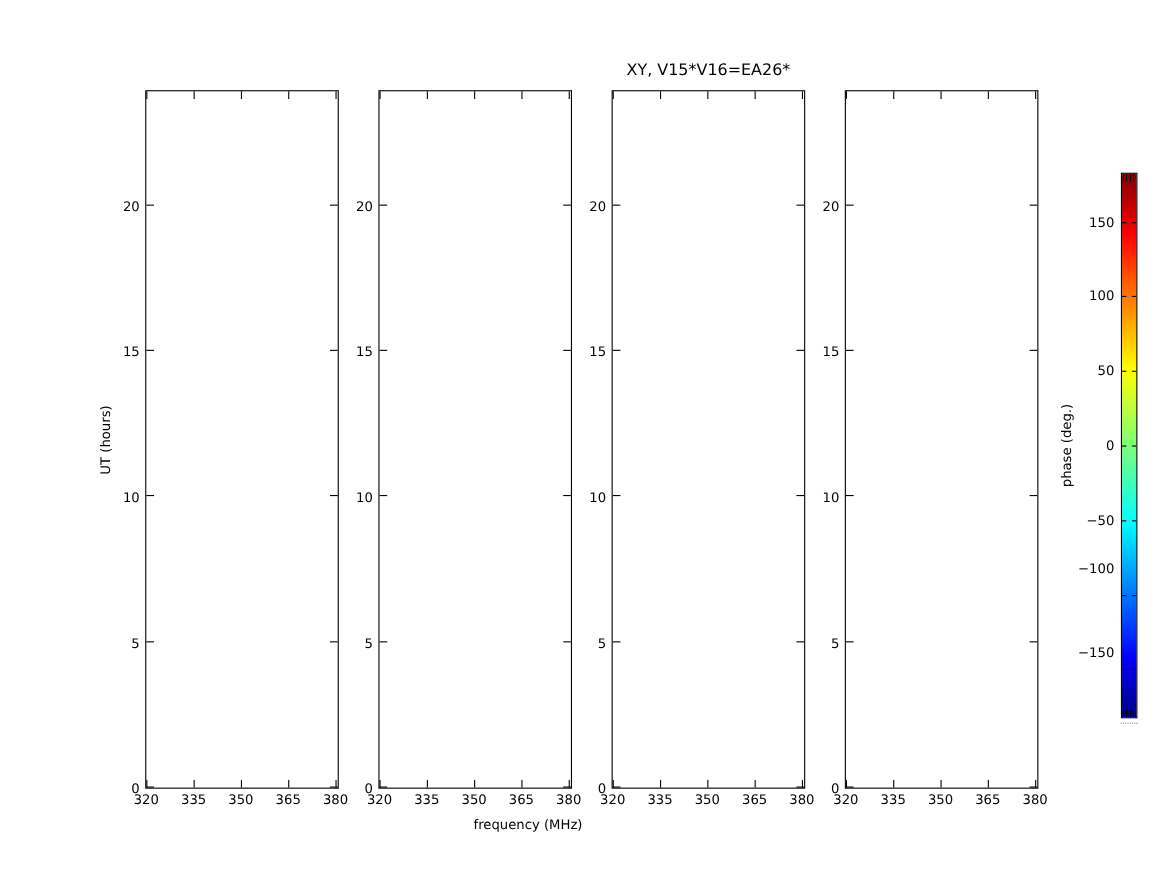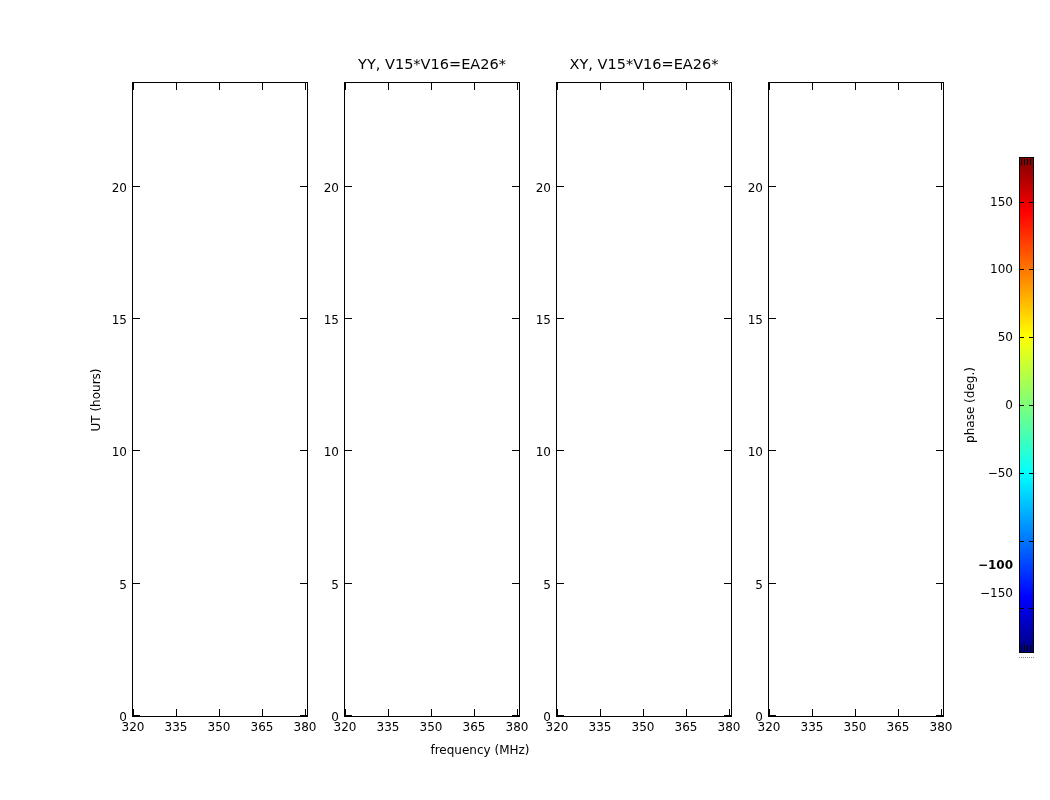--- a/index.html
+++ b/index.html
@@ -106,21 +106,20 @@
     <div class="x-tick-label" style="left: 111px;">320</div>
     <div class="x-tick-label" style="left: 154px;">335</div>
     <div class="x-tick-label" style="left: 197px;">350</div>
     <div class="x-tick-label" style="left: 240px;">365</div>
     <div class="x-tick-label" style="left: 283px;">380</div>
     <div class="y-tick-label" style="left: 87px; top: 710px;">0</div>
     <div class="y-tick-label" style="left: 87px; top: 578px;">5</div>
     <div class="y-tick-label" style="left: 87px; top: 445px;">10</div>
     <div class="y-tick-label" style="left: 87px; top: 313px;">15</div>
     <div class="y-tick-label" style="left: 87px; top: 181px;">20</div>
-    <div class="panel-title" style="left: 314px; width: 236px;">YY, V15*V16=EA26*</div>
     <div class="plot-box" style="left: 344px;">
       <div class="tick tick-b" style="left: 0px;"></div>
       <div class="tick tick-t" style="left: 0px;"></div>
       <div class="tick tick-b" style="left: 43px;"></div>
       <div class="tick tick-t" style="left: 43px;"></div>
       <div class="tick tick-b" style="left: 86px;"></div>
       <div class="tick tick-t" style="left: 86px;"></div>
       <div class="tick tick-b" style="left: 129px;"></div>
       <div class="tick tick-t" style="left: 129px;"></div>
       <div class="tick tick-b" style="left: 172px;"></div>
@@ -221,17 +220,17 @@
     <div class="cbar-tick" style="left: 1029px; top: 337px;"></div>
     <div class="cbar-tick-label" style="top: 330px;">50</div>
     <div class="cbar-tick" style="left: 1020px; top: 405px;"></div>
     <div class="cbar-tick" style="left: 1029px; top: 405px;"></div>
     <div class="cbar-tick-label" style="top: 398px;">0</div>
     <div class="cbar-tick" style="left: 1020px; top: 473px;"></div>
     <div class="cbar-tick" style="left: 1029px; top: 473px;"></div>
     <div class="cbar-tick-label" style="top: 466px;">−50</div>
     <div class="cbar-tick" style="left: 1020px; top: 541px;"></div>
     <div class="cbar-tick" style="left: 1029px; top: 541px;"></div>
-    <div class="cbar-tick-label" style="top: 558px; font-weight: bold;">−100</div>
+    <div class="cbar-tick-label" style="top: 510px;">−100</div>
     <div class="cbar-tick" style="left: 1020px; top: 608px;"></div>
     <div class="cbar-tick" style="left: 1029px; top: 608px;"></div>
     <div class="cbar-tick-label" style="top: 586px;">−150</div>
   </div>
 
 </body></html>

